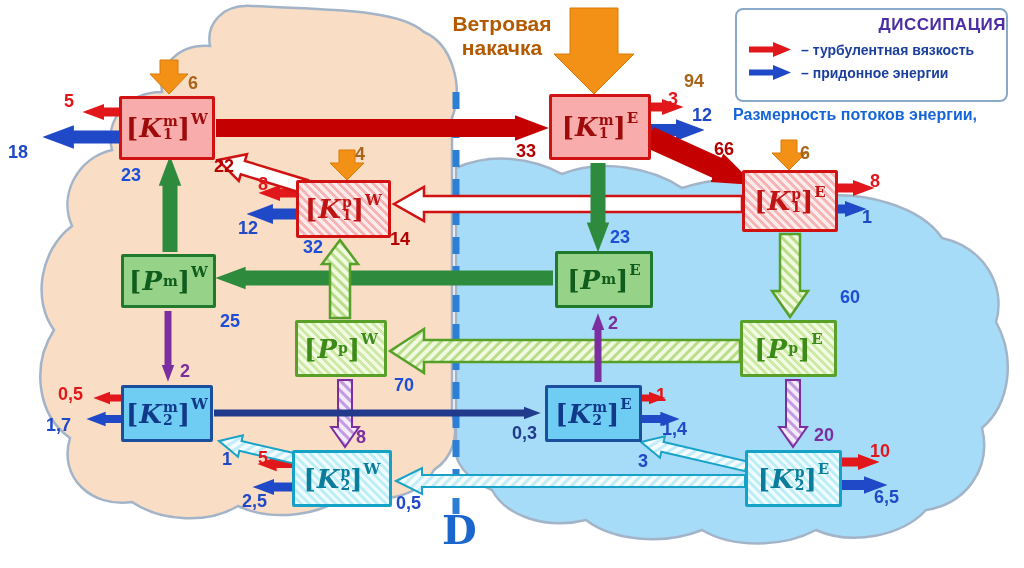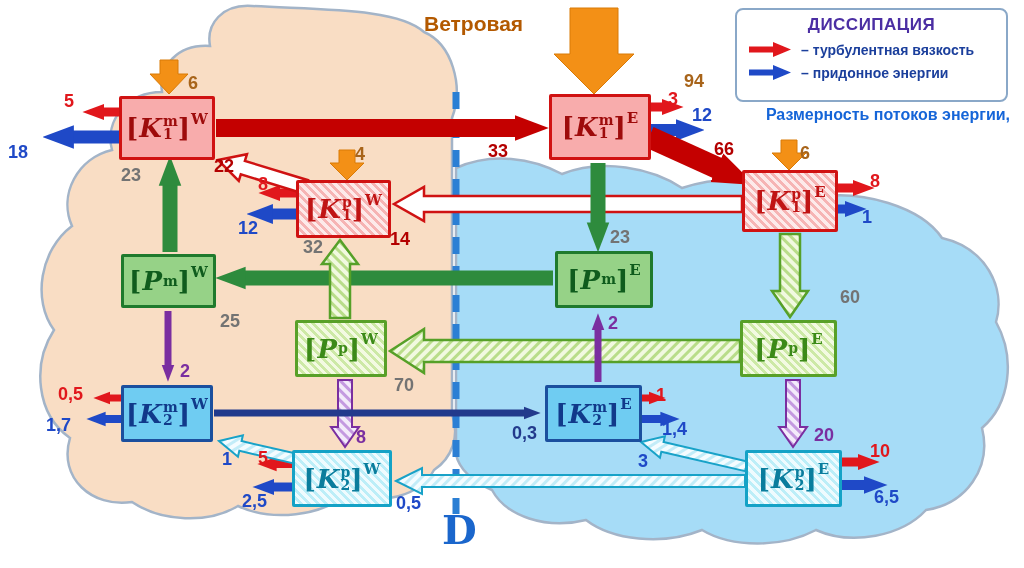--- a/index.html
+++ b/index.html
@@ -18,32 +18,32 @@
   .b-cyanh{background:repeating-linear-gradient(45deg,#effbfe 0 3px,#bceef8 3px 6px);
            border:3px solid #14a2c6;color:#0a7d9d;}
   .m{font-family:"DejaVu Serif",serif;font-size:26px;font-weight:bold;line-height:1;
      display:inline-flex;align-items:center;}
   .m .br{font-style:normal;}
   .m .sym{font-style:italic;margin:0 1px;}
   .m .ss{display:inline-flex;flex-direction:column;align-items:flex-start;line-height:.85;}
   .m .sp,.m .sb{font-size:14px;font-style:normal;line-height:.9;}
   .m .reg{font-size:15px;position:relative;top:-9px;margin-left:1px;font-style:normal;}
   .fl{position:absolute;z-index:3;font-weight:bold;font-size:18px;line-height:1;white-space:nowrap;}
-  .c-red{color:#e1171c}.c-blue{color:#1f49c7}.c-green{color:#737373}
+  .c-red{color:#e1171c}.c-blue{color:#1f49c7}.c-green{color:#1d4ed8}
   .c-dred{color:#b30000}.c-purple{color:#7a2ea0}.c-navy{color:#223a8c}.c-brown{color:#a8641a}
-  .wind-label{position:absolute;left:424px;top:12px;width:132px;z-index:3;text-align:left;
+  .wind-label{position:absolute;left:436px;top:12px;width:132px;z-index:3;text-align:center;
               color:#b35900;font-size:21px;font-weight:bold;line-height:1.12;}
   .legend{position:absolute;left:735px;top:8px;width:273px;height:94px;z-index:3;
           background:#fff;border:2px solid #8aa8c8;border-radius:8px;box-sizing:border-box;}
-  .legend .lt{text-align:center;margin-top:5px;color:#4b2ea3;font-weight:bold;font-size:17px;letter-spacing:.5px;}
+  .legend .lt{text-align:right;margin-top:5px;color:#4b2ea3;font-weight:bold;font-size:17px;letter-spacing:.5px;}
   .legend .row{display:flex;align-items:flex-end;gap:8px;padding-left:12px;margin-top:6px;}
   .legend .row .txt{color:#1b3f9c;font-weight:bold;font-size:14px;}
   .units{position:absolute;left:700px;top:106px;width:310px;z-index:3;text-align:right;
          color:#1565d8;font-weight:bold;}
-  .units .u1{font-size:16px;}
+  .units .u1{font-size:16px;text-align:center;}
   .units .u2{font-size:20px;margin-top:2px;}
   .d-label{position:absolute;left:442px;top:510px;z-index:3;font-family:"DejaVu Serif",serif;
            font-size:40px;font-weight:bold;color:#1a66cc;line-height:1;}
 </style>
 </head>
 <body>
 
 <div class="stage">
 
   <svg class="canvas" width="1024" height="568" viewBox="0 0 1024 568">
@@ -315,21 +315,21 @@
         <span class="br">]</span>
         <span class="reg">E</span>
       </span>
     </div>
 
   <span class="fl c-red" style="left:64px;top:92px">5</span>
   <span class="fl c-blue" style="left:8px;top:143px">18</span>
   <span class="fl c-brown" style="left:188px;top:74px">6</span>
   <span class="fl c-green" style="left:121px;top:166px">23</span>
   <span class="fl c-dred" style="left:214px;top:157px">22</span>
-  <span class="fl c-dred" style="left:488px;top:142px">33</span>
+  <span class="fl c-dred" style="left:516px;top:142px">33</span>
   <span class="fl c-red" style="left:258px;top:175px">8</span>
   <span class="fl c-blue" style="left:238px;top:219px">12</span>
   <span class="fl c-brown" style="left:355px;top:145px">4</span>
   <span class="fl c-dred" style="left:390px;top:230px">14</span>
   <span class="fl c-green" style="left:303px;top:238px">32</span>
   <span class="fl c-green" style="left:220px;top:312px">25</span>
   <span class="fl c-purple" style="left:180px;top:362px">2</span>
   <span class="fl c-green" style="left:394px;top:376px">70</span>
   <span class="fl c-purple" style="left:356px;top:428px">8</span>
   <span class="fl c-red" style="left:58px;top:385px">0,5</span>
@@ -352,20 +352,21 @@
   <span class="fl c-purple" style="left:608px;top:314px">2</span>
   <span class="fl c-red" style="left:656px;top:386px">1</span>
   <span class="fl c-blue" style="left:662px;top:420px">1,4</span>
   <span class="fl c-purple" style="left:814px;top:426px">20</span>
   <span class="fl c-blue" style="left:638px;top:452px">3</span>
   <span class="fl c-red" style="left:870px;top:442px">10</span>
   <span class="fl c-blue" style="left:874px;top:488px">6,5</span>
 
   <div class="wind-label">
     <div>Ветровая</div>
+    <div>накачка</div>
   </div>
 
   <div class="legend">
     <div class="lt">ДИССИПАЦИЯ</div>
     <div class="row">
       <svg width="44" height="17">
           <polygon points="0,5.5 24,5.5 24,1 42,8.5 24,16 24,11.5 0,11.5" fill="#e1171c"></polygon>
         </svg>
       <span class="txt">– турбулентная вязкость</span>
     </div>

